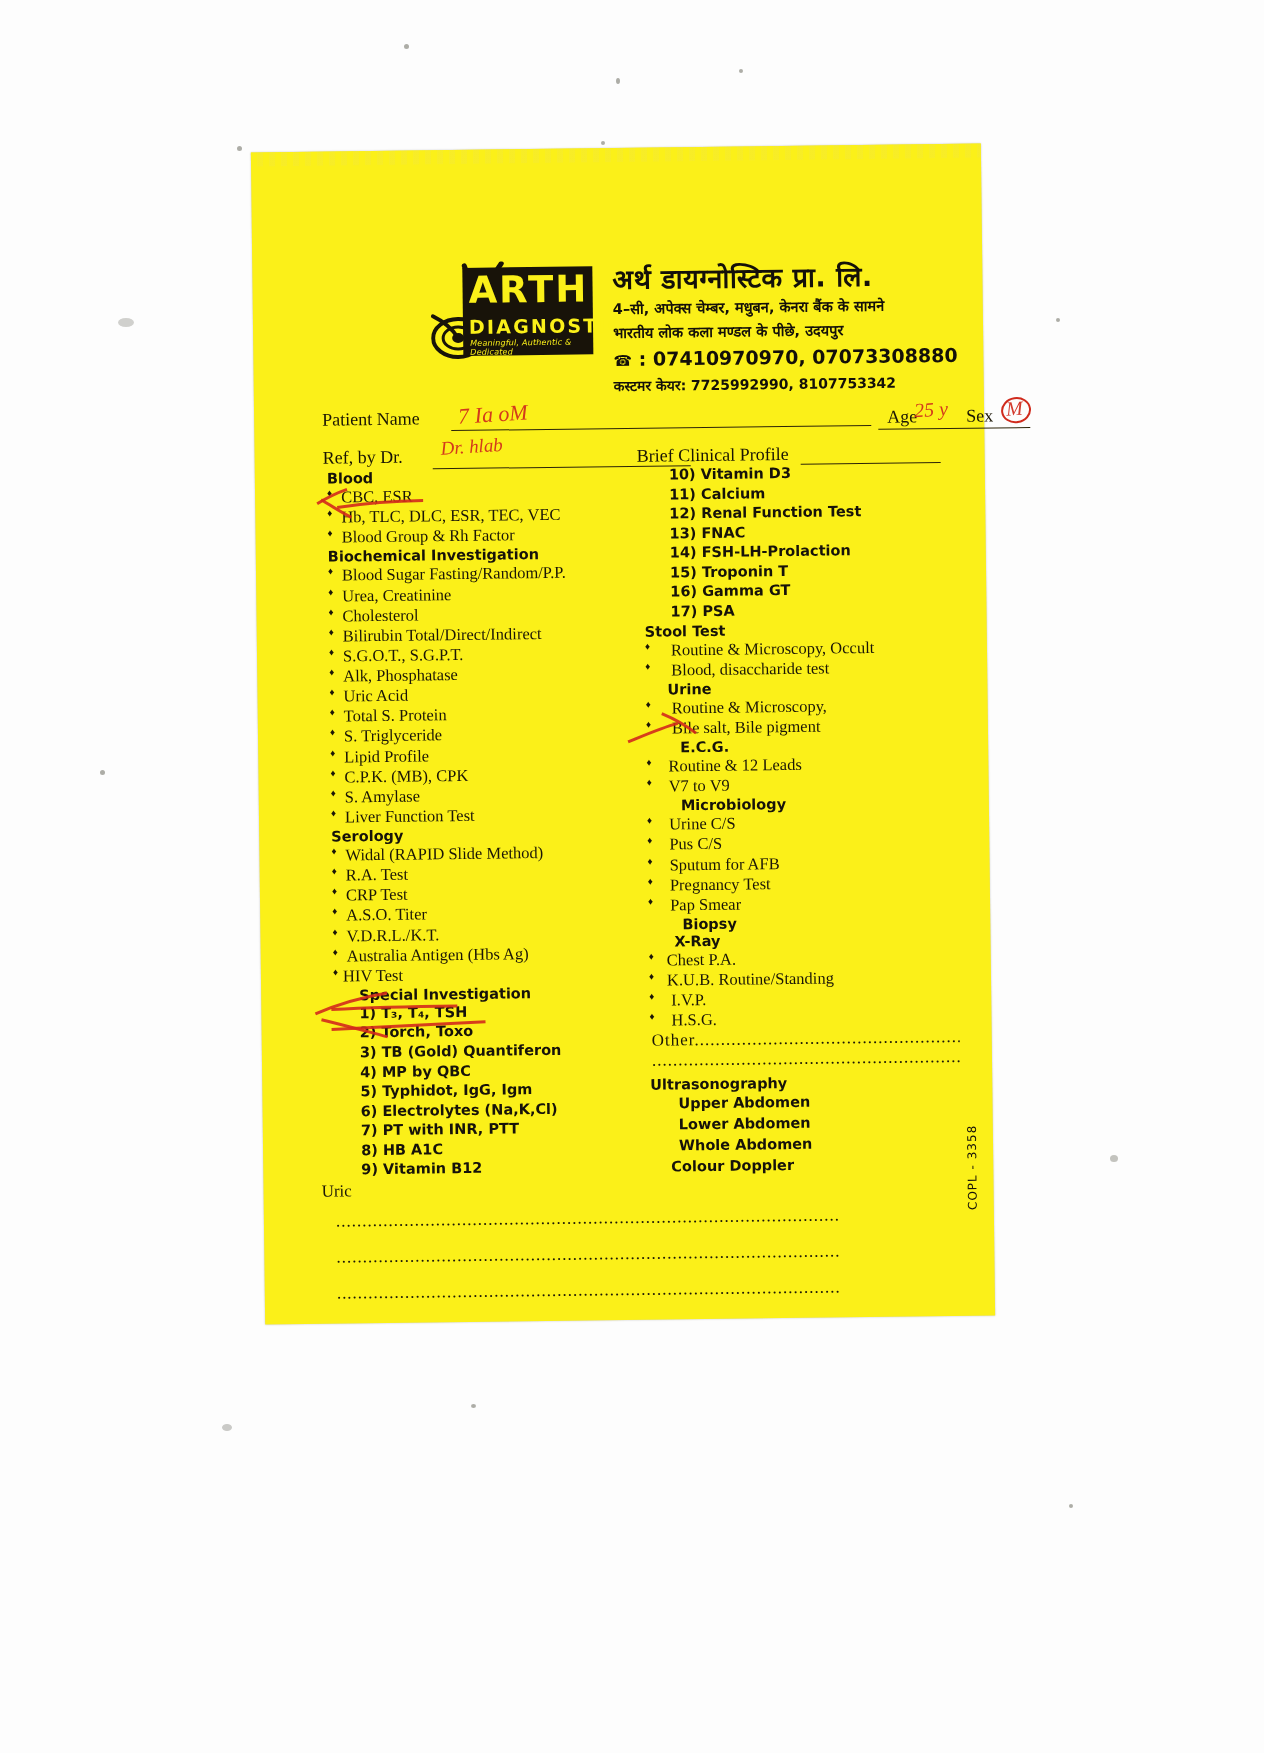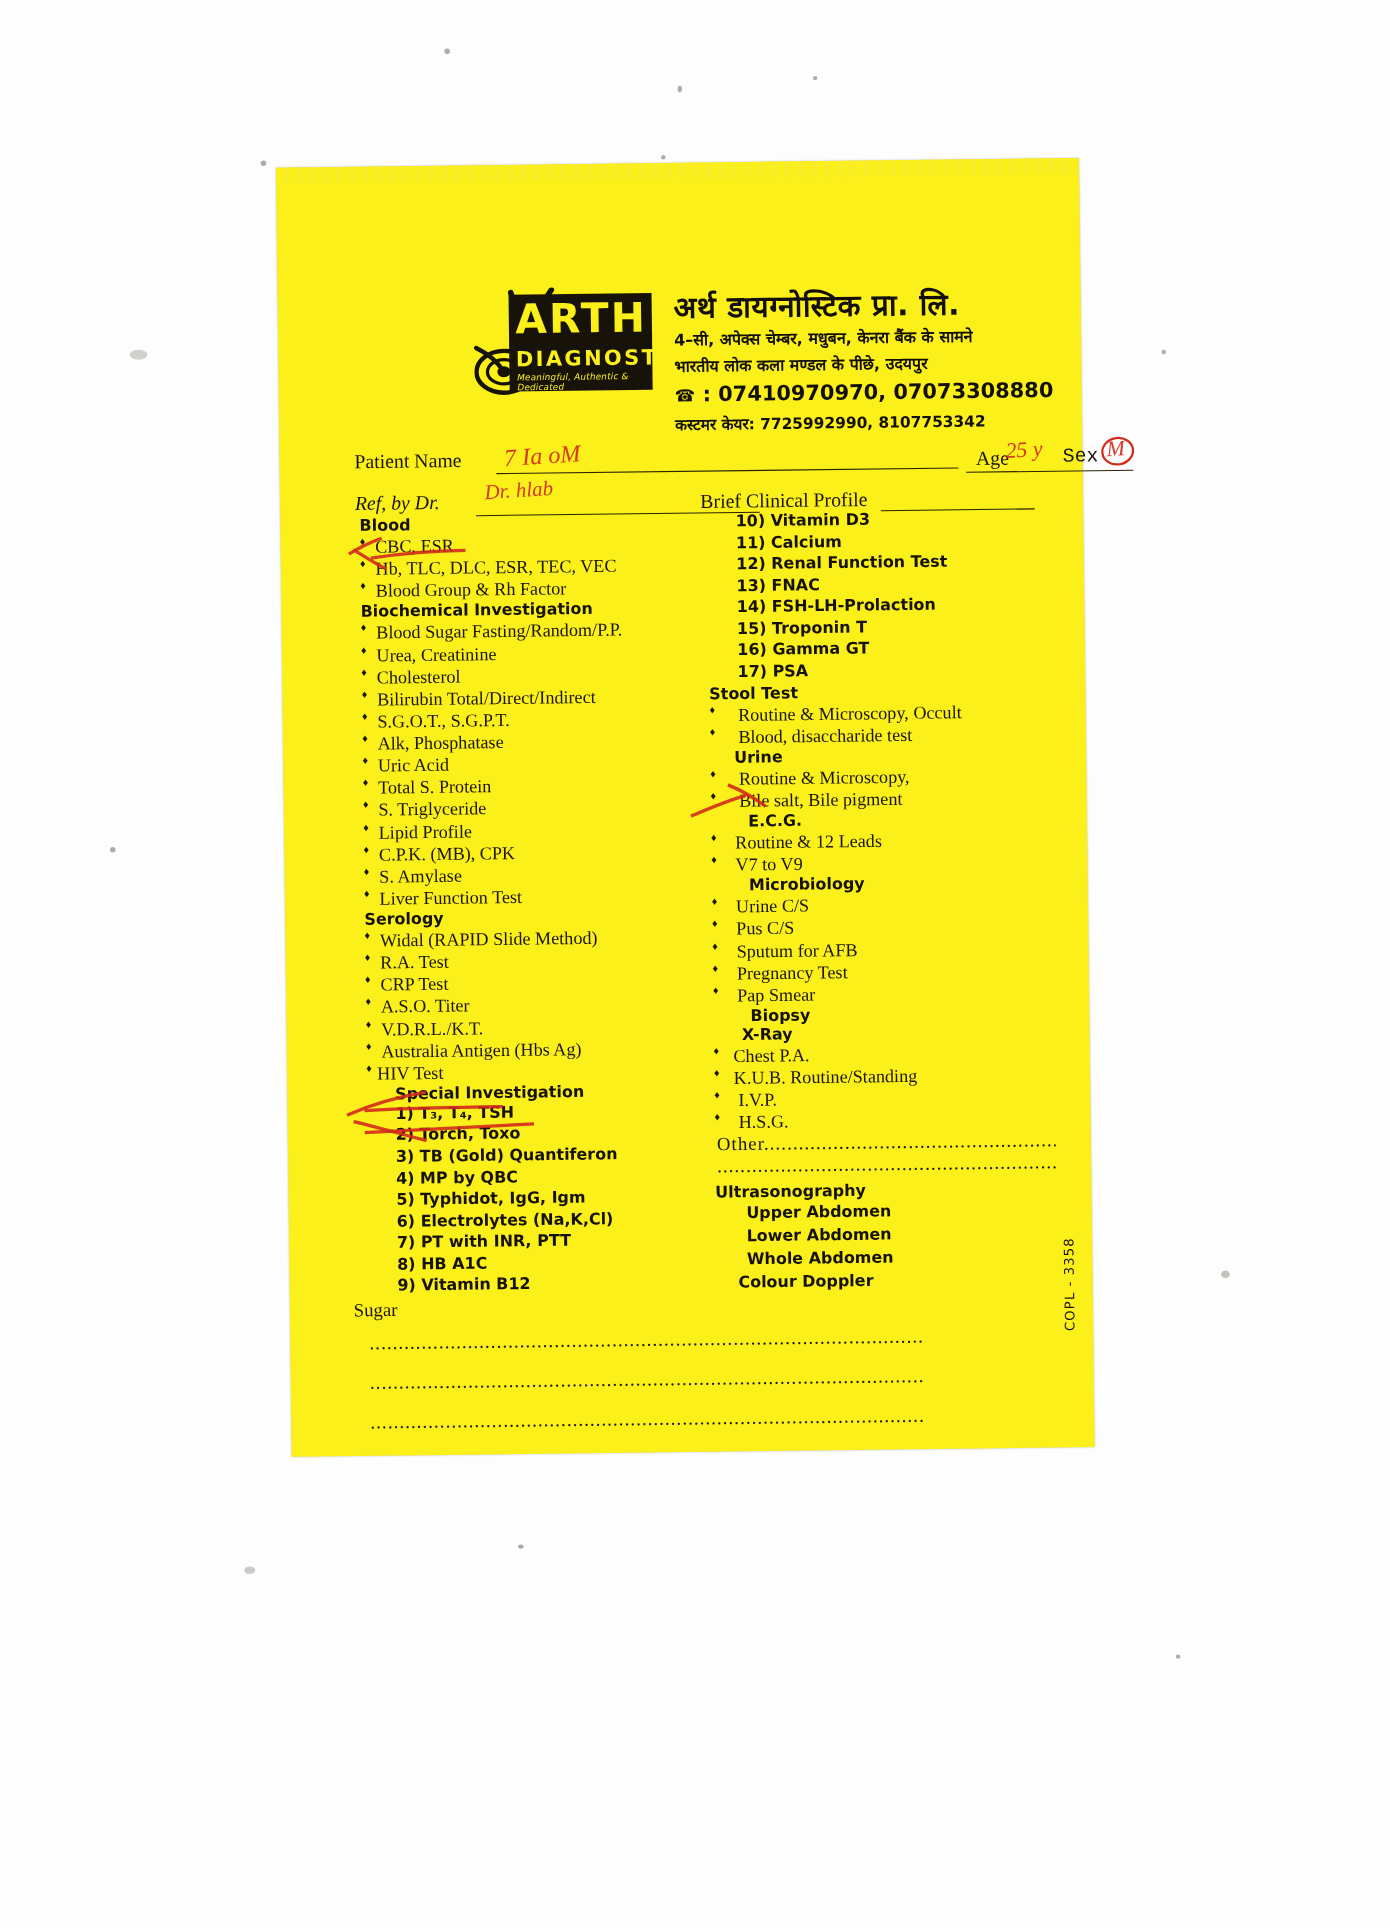--- a/index.html
+++ b/index.html
@@ -194,26 +194,26 @@
     <div class="hi-care">कस्टमर केयर: 7725992990, 8107753342</div>
   </div>
 
   <div class="fields">
     <div class="fld" style="left:68px;top:0;">Patient Name</div>
     <div class="rule" style="left:197px;top:22px;width:420px;"></div>
     <div class="hand" style="left:204px;top:-6px;font-size:22px;">7 Ia oM</div>
 
     <div class="fld" style="left:633px;top:4px;">Age</div>
     <div class="hand" style="left:660px;top:-4px;font-size:20px;">25 y</div>
-    <div class="fld" style="left:712px;top:4px;font-family:Liberation Mono, monospace;">Sex</div>
+    <div class="fld" style="left:712px;top:4px;">Sex</div>
     <div class="hand" style="left:752px;top:-4px;font-size:20px;">M</div>
     <div class="hand-circle" style="left:747px;top:-4px;"></div>
     <div class="rule" style="left:624px;top:26px;width:152px;"></div>
 
-    <div class="fld" style="left:68px;top:38px;font-style:italic;">Ref, by Dr.</div>
+    <div class="fld" style="left:68px;top:38px;">Ref, by Dr.</div>
     <div class="rule" style="left:178px;top:60px;width:258px;"></div>
     <div class="hand" style="left:186px;top:28px;font-size:19px;">Dr. hlab</div>
 
     <div class="fld" style="left:382px;top:40px;">Brief Clinical Profile</div>
     <div class="rule" style="left:546px;top:60px;width:140px;"></div>
   </div>
 
   <div class="cols">
 
     <div class="col colL">
@@ -298,21 +298,21 @@
       <div class="dots" style="padding-left:2px;">......................................................................</div>
 
       <div class="sect" style="margin-top:6px;">Ultrasonography</div>
       <div class="usg-item">Upper Abdomen</div>
       <div class="usg-item">Lower Abdomen</div>
       <div class="usg-item">Whole Abdomen</div>
       <div class="usg-item" style="padding-left:20px;">Colour Doppler</div>
     </div>
   </div>
 
-  <div class="other-lbl">Sugar</div>
+  <div class="other-lbl">Uric</div>
   <div class="bottom-lines">
     <div class="dots">................................................................................................</div>
     <div class="dots">................................................................................................</div>
     <div class="dots">................................................................................................</div>
   </div>
   <div class="copl">COPL - 3358</div>
 
   <svg style="position:absolute;left:0;top:0;width:730px;height:1172px;pointer-events:none;">
 
     <path class="pen" d="M62 352 C72 346 80 342 92 338"></path>

